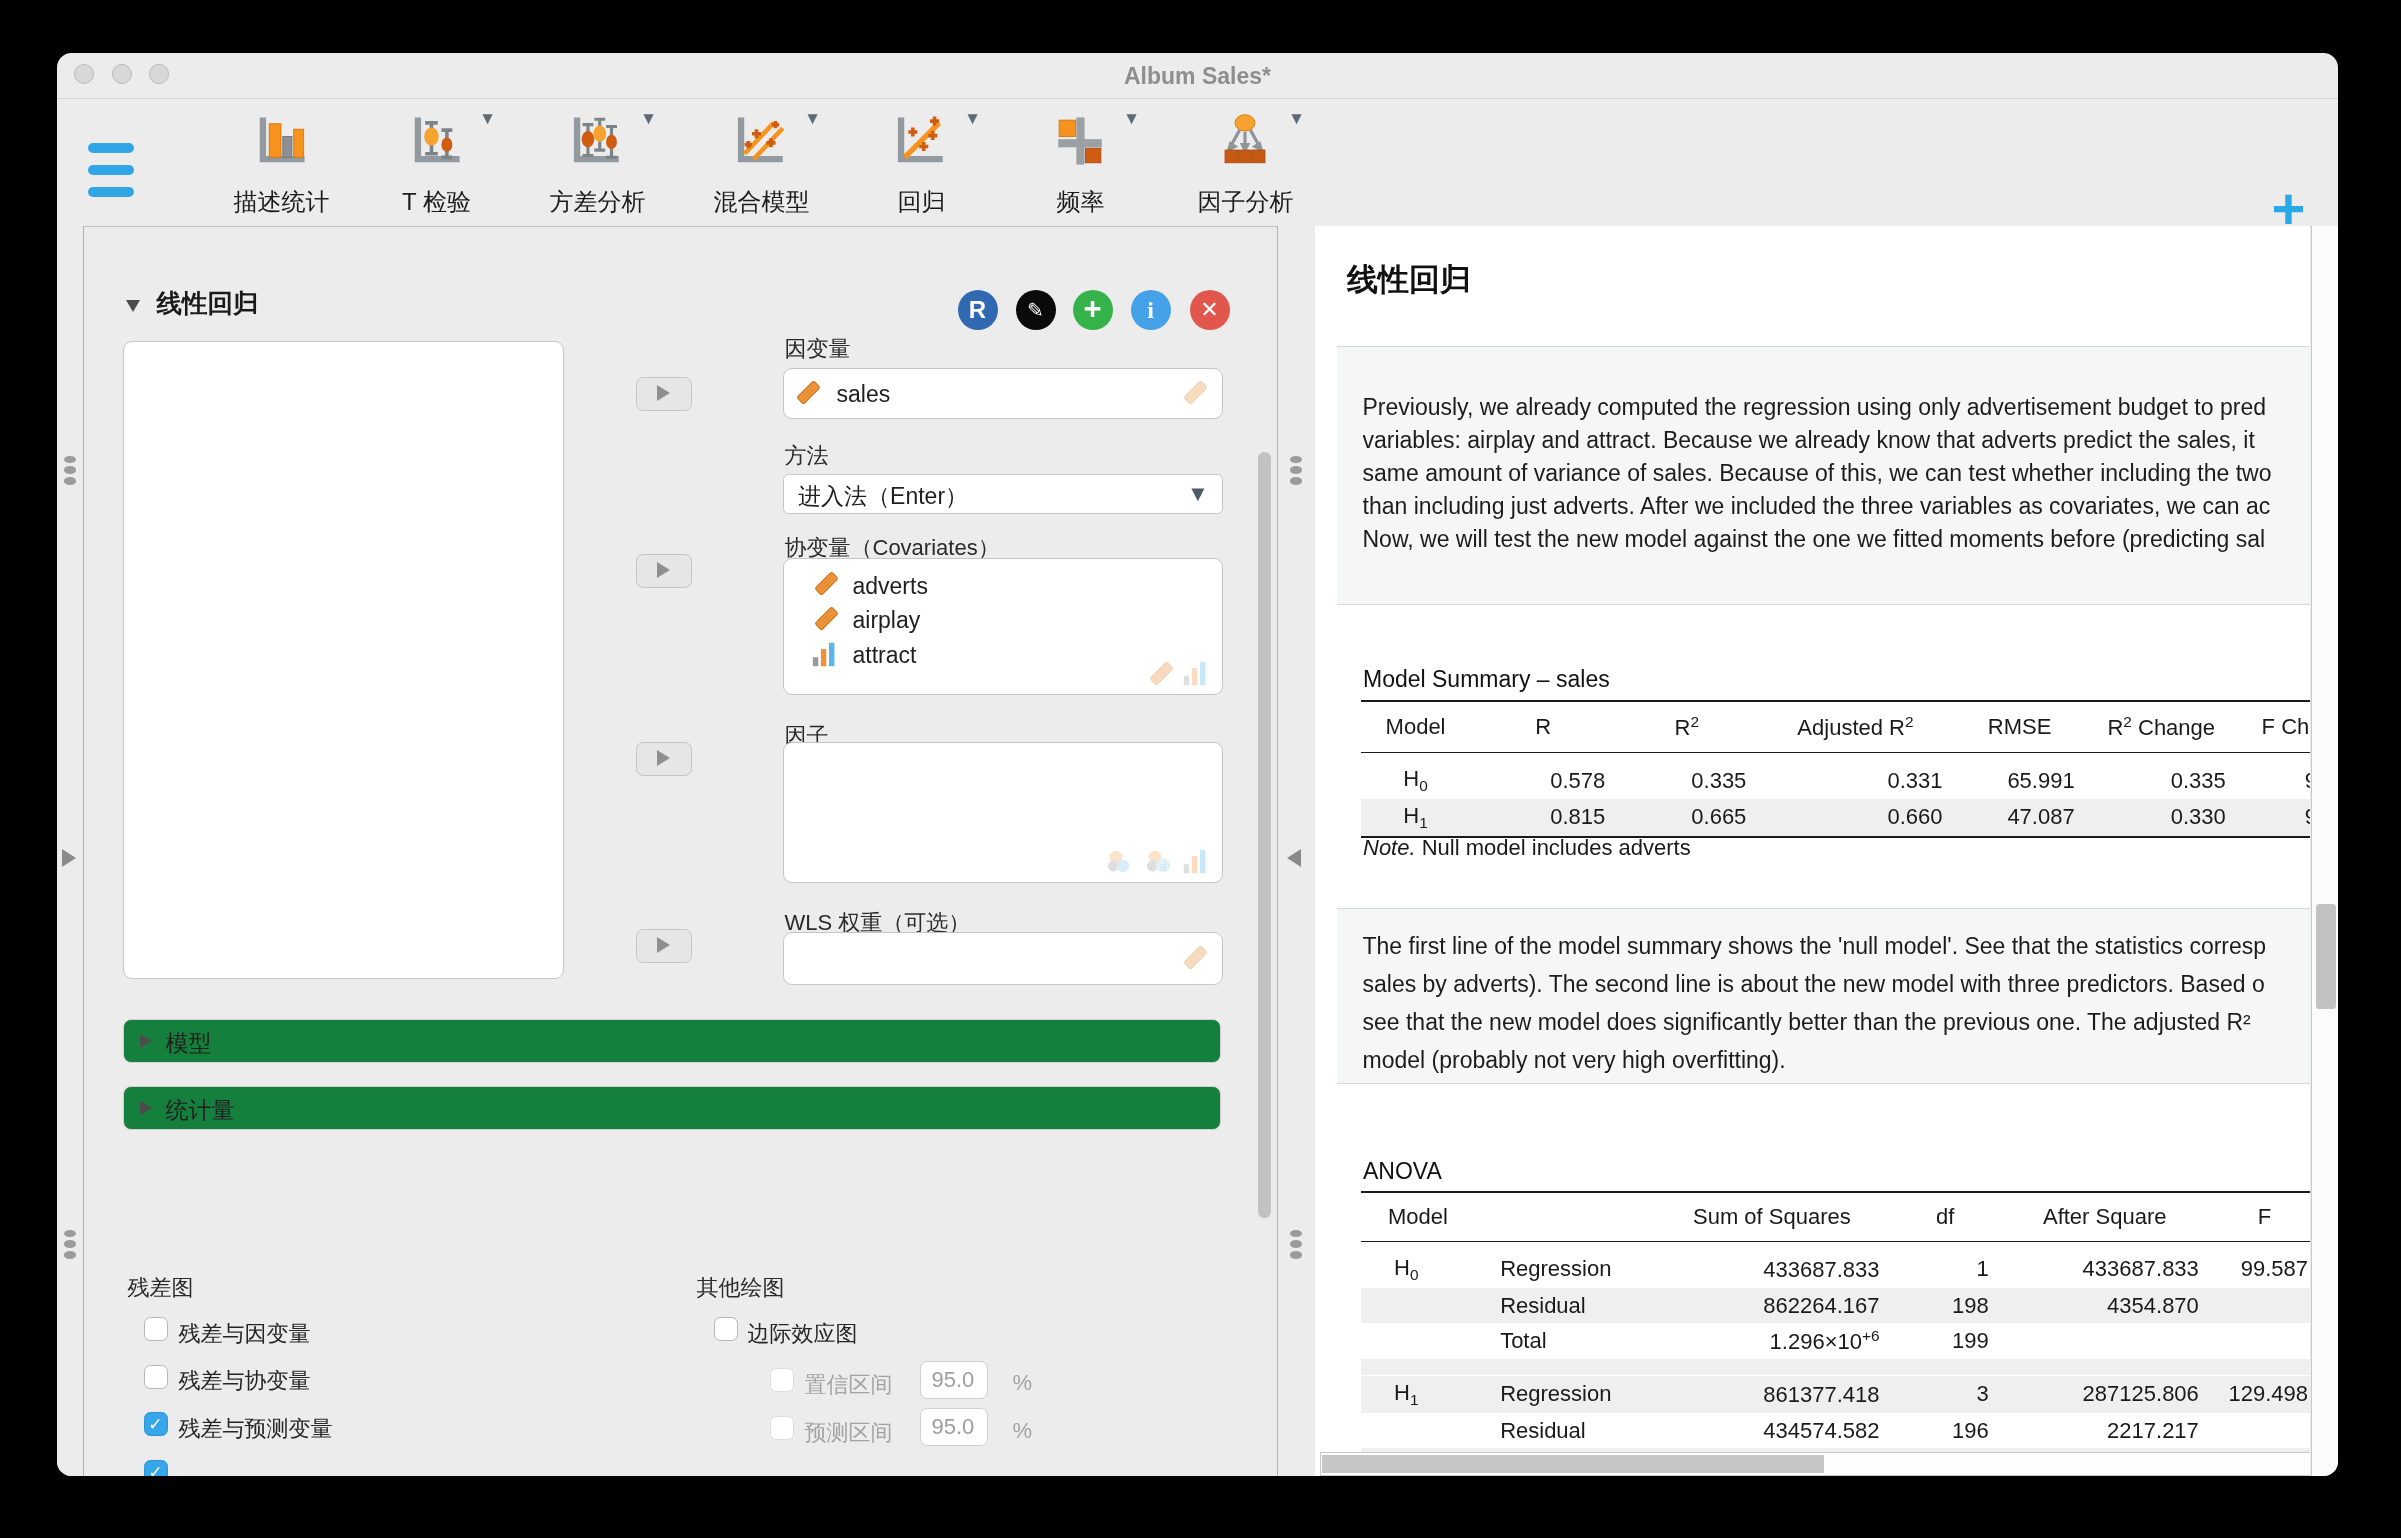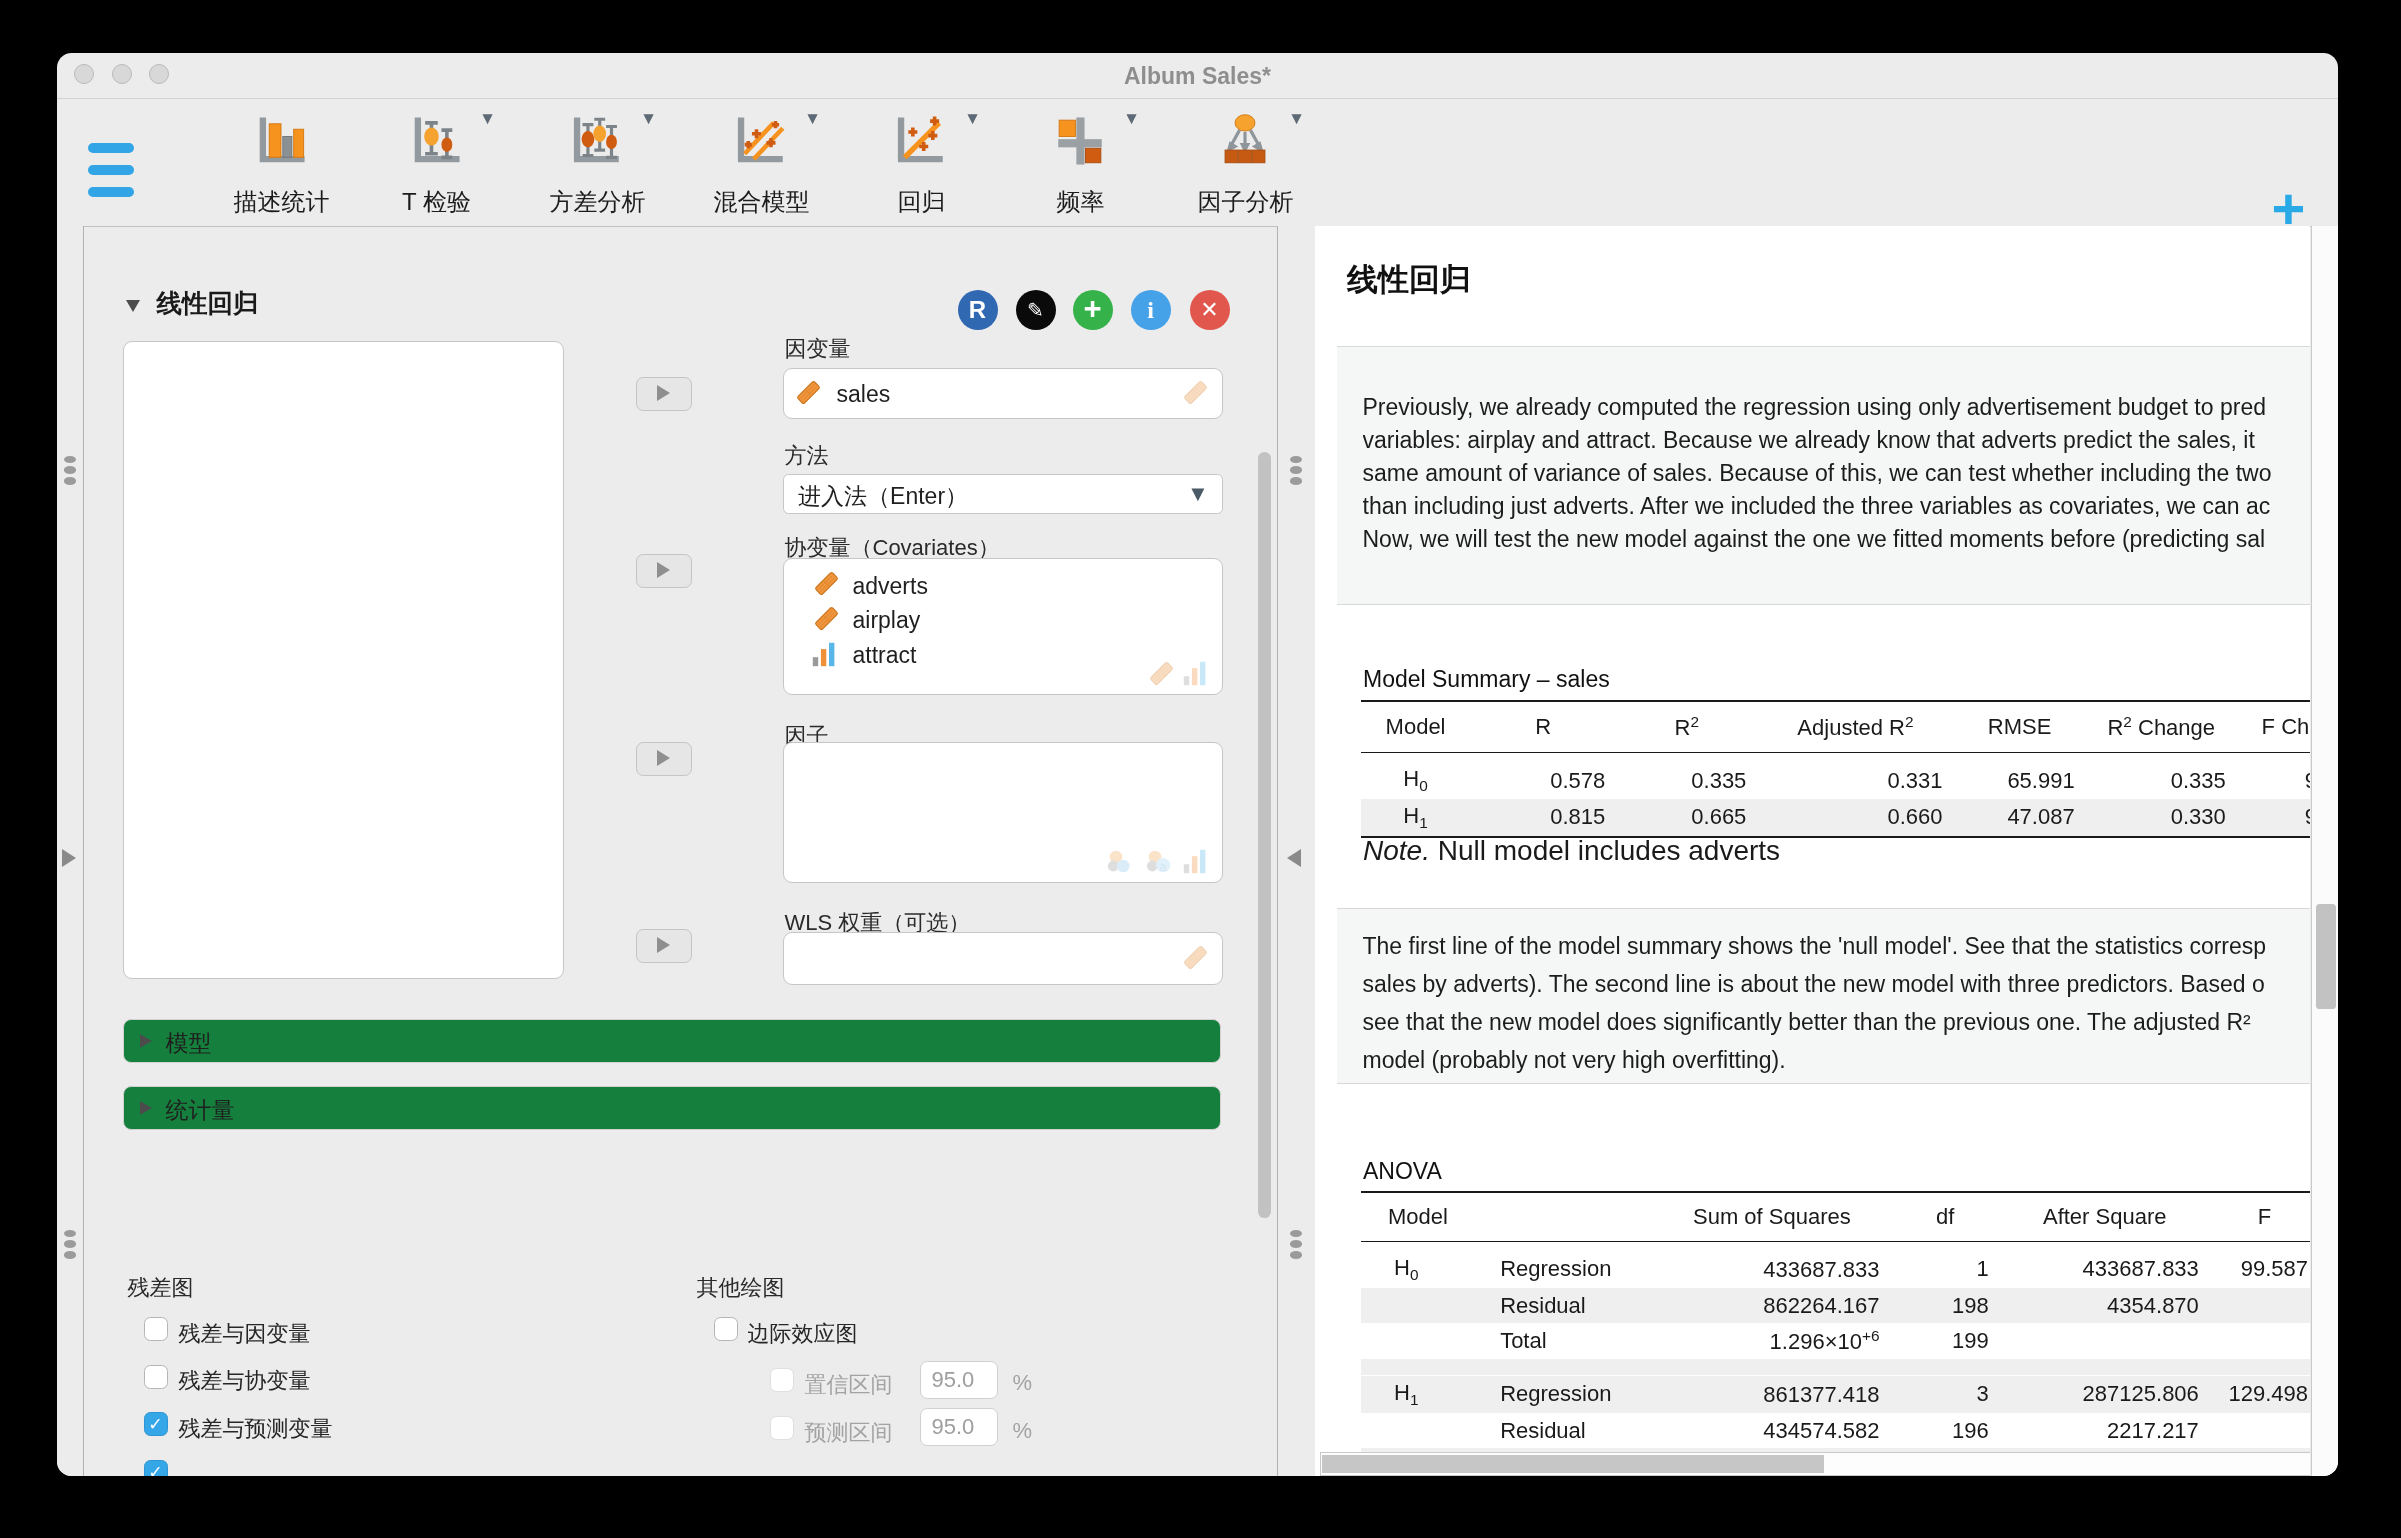--- a/index.html
+++ b/index.html
@@ -39,21 +39,21 @@
   .arrowbtn{width:56px;height:34px;background:#e6e6e6;border:0.9px solid #c4c4c4;border-radius:7.3px;box-sizing:border-box;}
   .arrowbtn i{position:absolute;left:20px;top:7.3px;display:block;width:0;height:0;border-left:13.7px solid #8f8f8f;border-top:8.2px solid transparent;border-bottom:8.2px solid transparent;}
   .vitem{font-size:23px;color:#1f1f1f;}
   .expander{background:#15803d;border:1.4px solid #d2d2d2;border-radius:8.2px;box-sizing:border-box;}
   .expander .elab{position:absolute;left:42px;top:8.2px;font-size:23px;color:#1f1f1f;}
   .chk{width:24px;height:24px;border:1.4px solid #b5b5b5;border-radius:6.4px;background:#fff;box-sizing:border-box;color:#fff;text-align:center;line-height:22px;font-size:17.3px;}
   .chk.on{background:#35a7e8;border-color:#2d95d2;}
   .chk.dis{border-color:#dedede;}
   .chklab{font-size:22px;color:#262626;}
   .dislab{color:#a3a3a3;}
-  .pctinput{width:78px;height:38px;border:1.4px solid #cfcfcf;border-radius:7.3px;box-sizing:border-box;font-size:22px;color:#9e9e9e;padding-left:11px;background:#fff;font-family:inherit;}
+  .pctinput{width:68px;height:38px;border:1.4px solid #cfcfcf;border-radius:7.3px;box-sizing:border-box;font-size:22px;color:#9e9e9e;padding-left:11px;background:#fff;font-family:inherit;}
   .wm{opacity:.32;}
   
   .restitle{font-size:31px;font-weight:600;color:#111;}
   .note{background:#f5f6f6;border-top:0.9px solid #d8d8d8;border-bottom:0.9px solid #d8d8d8;box-sizing:border-box;padding:18px 9px 0 25.5px;overflow:hidden;}
   .nline{white-space:nowrap;font-size:23px;color:#1c1c1c;height:33px;line-height:33px;overflow:hidden;}
   .nline2{height:38px;line-height:38px;}
   .ttitle{font-size:23px;color:#111;}
   table.jt{border-collapse:collapse;table-layout:fixed;border-top:2.7px solid #1a1a1a;font-size:22px;color:#1a1a1a;}
   table.jt.bottomed{border-bottom:2.7px solid #1a1a1a;}
   table.jt th{font-weight:400;border-bottom:1.8px solid #1a1a1a;padding:11px 11px 11px 11px;text-align:center;}
@@ -430,21 +430,21 @@
             <td class="ctr"><span>H</span><sub>1</sub></td>
             <td class="num">0.815</td>
             <td class="num">0.665</td>
             <td class="num">0.660</td>
             <td class="num">47.087</td>
             <td class="num">0.330</td>
             <td class="num">96.447</td>
           </tr>
         </tbody>
       </table>
-      <div class="abs" style="left:48px;top:609px;font-size:28px;color:#1a1a1a"><i>Note.</i><span> Null model includes adverts</span></div>
+      <div class="abs" style="left:48px;top:609px;font-size:22px;color:#1a1a1a"><i>Note.</i><span> Null model includes adverts</span></div>
 
       <div class="abs note" style="left:22px;top:682px;width:974px;height:176px">
         <div class="nline nline2">The first line of the model summary shows the 'null model'. See that the statistics corresp</div>
         <div class="nline nline2">sales by adverts). The second line is about the new model with three predictors. Based o</div>
         <div class="nline nline2">see that the new model does significantly better than the previous one. The adjusted R²</div>
         <div class="nline nline2">model (probably not very high overfitting).</div>
       </div>
 
       <div class="abs ttitle" style="left:48px;top:932px">ANOVA</div>
       <table class="abs jt" style="left:46px;top:965px;width:958px">

